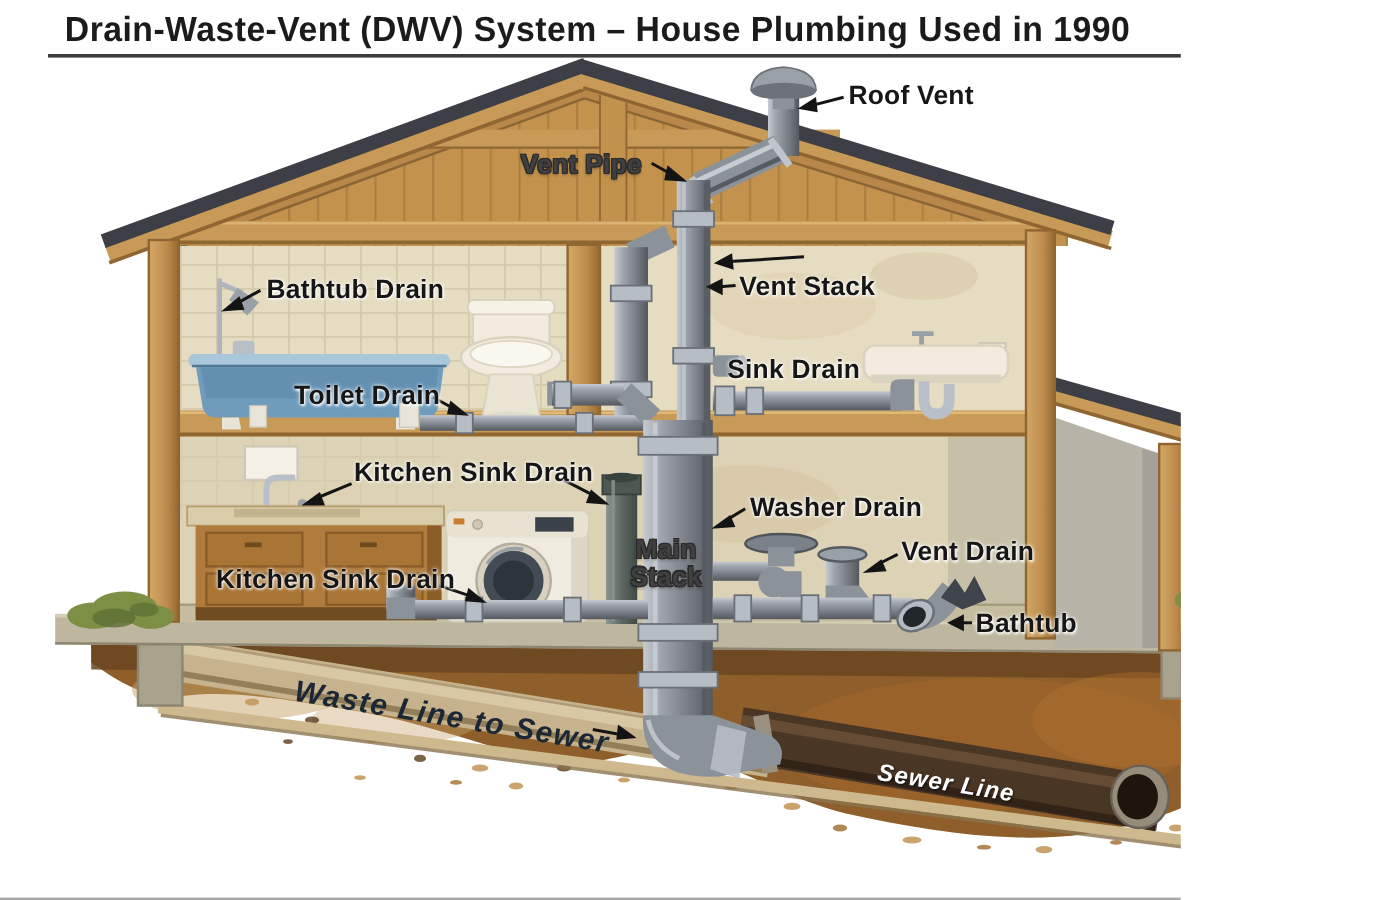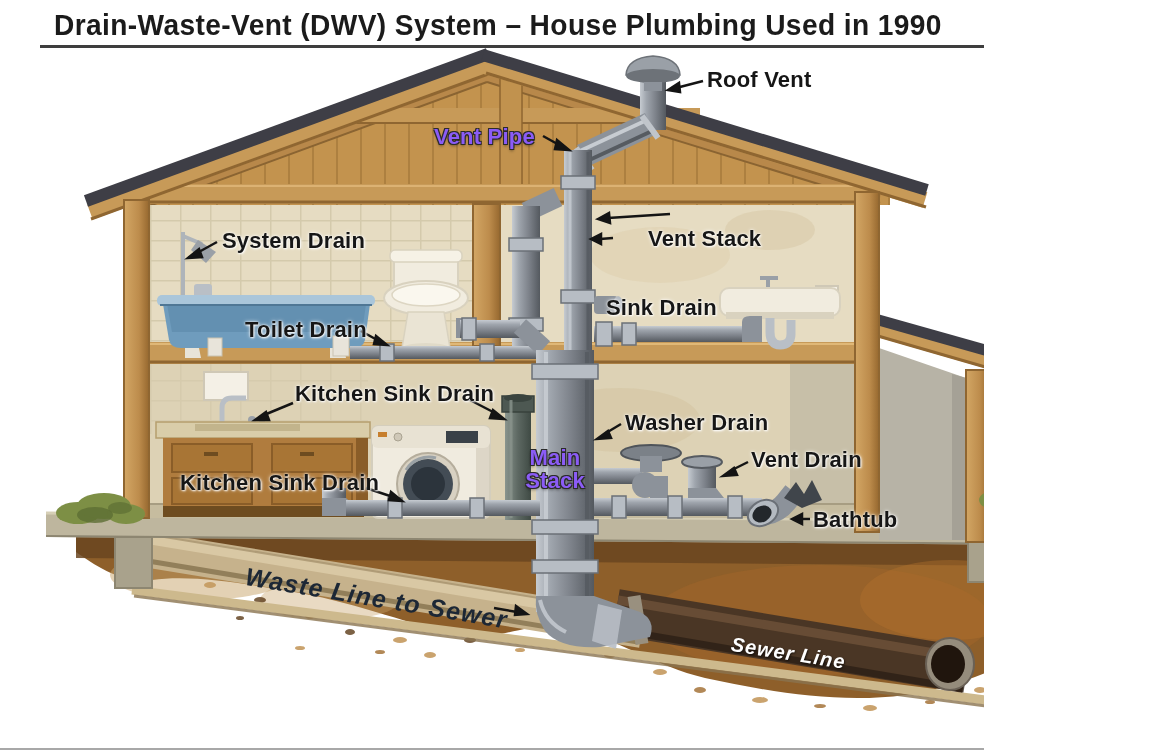--- a/index.html
+++ b/index.html
@@ -12,21 +12,21 @@
   .page-title{
     position:absolute;left:54px;top:9px;font-size:29px;font-weight:bold;color:#1b1b1b;
     letter-spacing:.4px;white-space:nowrap;transform:scaleX(.97);transform-origin:left top;
   }
   .title-rule{position:absolute;left:40px;top:45px;width:994px;height:3px;background:#3e3e3e;}
   .lbl{
     position:absolute;font-size:22px;font-weight:bold;color:#161616;white-space:nowrap;letter-spacing:.2px;
     text-shadow:0 0 2px rgba(255,255,255,.95),0 0 4px rgba(255,255,255,.75),1px 1px 2px rgba(255,255,255,.85);
   }
   .lbl-light{
-    color:#8b5cf6;
+    color:#404040;
     text-shadow:-1px -1px 0 #2b2b2b,1px -1px 0 #2b2b2b,-1px 1px 0 #2b2b2b,1px 1px 0 #2b2b2b,0 2px 3px rgba(0,0,0,.45);
   }
   .lbl-stack{width:80px;text-align:center;line-height:1.05;}
   .lbl-pipe-dark{
     font-style:italic;font-size:25px;color:#1c2735;letter-spacing:1.2px;
     transform:rotate(9.5deg);transform-origin:left top;text-shadow:none;
   }
   .lbl-pipe-light{
     font-style:italic;font-size:20px;color:#ffffff;letter-spacing:1px;
     transform:rotate(9deg);transform-origin:left top;
@@ -424,22 +424,22 @@
     <line x1="494" y1="608" x2="517" y2="612"></line>
         <polygon points="527,614 516,606 515,615"></polygon>
   </g>
 </svg>
 
 <div class="page-title">Drain-Waste-Vent (DWV) System – House Plumbing Used in 1990</div>
 <div class="title-rule"></div>
 
 <div class="lbl" style="left:707px;top:67px">Roof Vent</div>
 <div class="lbl lbl-light" style="left:434px;top:124px">Vent Pipe</div>
-<div class="lbl" style="left:222px;top:228px">System Drain</div>
-<div class="lbl" style="left:648px;top:226px">Vent Stack</div>
+<div class="lbl" style="left:222px;top:228px">Bathtub Drain</div>
+<div class="lbl" style="left:616px;top:226px">Vent Stack</div>
 <div class="lbl" style="left:606px;top:295px">Sink Drain</div>
 <div class="lbl" style="left:245px;top:317px">Toilet Drain</div>
 <div class="lbl" style="left:295px;top:381px">Kitchen Sink Drain</div>
 <div class="lbl" style="left:180px;top:470px">Kitchen Sink Drain</div>
 <div class="lbl" style="left:625px;top:410px">Washer Drain</div>
 <div class="lbl lbl-light lbl-stack" style="left:515px;top:446px">
   <div>Main</div>
   <div>Stack</div>
 </div>
 <div class="lbl" style="left:751px;top:447px">Vent Drain</div>

